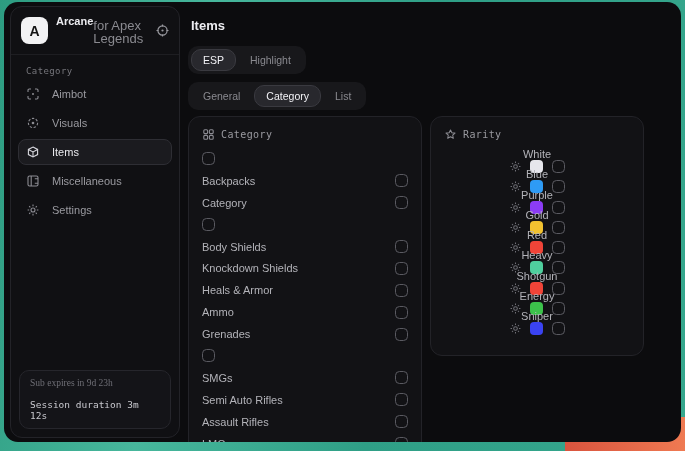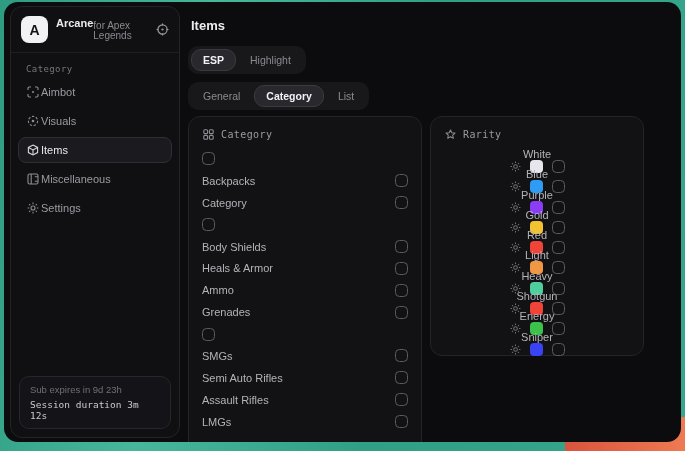--- a/index.html
+++ b/index.html
@@ -14,42 +14,42 @@
     background:#0c0c0e;border-radius:14px;overflow:hidden;z-index:1;}
   
   .sidebar{position:absolute;left:6px;top:4px;width:170px;height:432px;
     background:#101013;border:1px solid #232328;border-radius:12px;box-sizing:border-box;}
   .logo-row{display:flex;align-items:center;gap:8px;padding:9px 10px 9px 10px;
     border-bottom:1px solid #1e1e22;}
   .logo-badge{width:27px;height:27px;background:#f2f2f4;color:#141414;border-radius:8px;
     display:flex;align-items:center;justify-content:center;font-weight:bold;font-size:14px;flex:0 0 auto;}
   .logo-text{display:flex;flex-direction:row;line-height:1;}
   .logo-title{font-size:11px;font-weight:bold;color:#ececf0;}
-  .logo-sub{font-size:10px;color:#8a8a90;margin-top:3px;}
+  .logo-sub{font-size:13px;color:#8a8a90;margin-top:3px;}
   .logo-action{margin-left:auto;color:#9a9aa0;display:flex;}
   .section-label{font-size:9px;color:#76767c;padding:11px 15px 5px;
     font-family:"DejaVu Sans Mono",monospace;letter-spacing:.4px;}
   .nav{padding:0 7px;display:flex;flex-direction:column;gap:3px;}
-  .nav-item{display:flex;align-items:center;gap:2px;padding:6px 8px;border-radius:8px;
+  .nav-item{display:flex;align-items:center;gap:13px;padding:6px 8px;border-radius:8px;
     color:#9a9aa0;font-size:11px;border:1px solid transparent;cursor:default;}
   .nav-item.active{background:#1b1b1f;border-color:#2e2e34;color:#e9e9ed;}
   .nav-item .ic{display:flex;color:#8c8c93;}
   .nav-item.active .ic{color:#d8d8de;}
   .session-box{position:absolute;left:8px;right:8px;bottom:8px;border:1px solid #26262c;
     background:#141418;border-radius:10px;padding:7px 10px;box-sizing:border-box;}
-  .session-line1{font-family:Liberation Sans, sans-serif;font-size:9.5px;color:#6f6f76;}
-  .session-line2{font-family:"DejaVu Sans Mono",monospace;font-size:9.5px;color:#c9c9cf;margin-top:4px;}
+  .session-line1{font-family:Liberation Serif, serif;font-size:9.5px;color:#6f6f76;}
+  .session-line2{font-family:"DejaVu Sans Mono",monospace;font-size:9.5px;color:#c9c9cf;margin-top:11px;}
   
   .main-title{position:absolute;left:187px;top:16px;font-size:13px;font-weight:bold;color:#ececf0;}
   .tab-group{position:absolute;display:inline-flex;background:#18181b;border-radius:10px;
     padding:3px;gap:2px;align-items:center;}
   .tab-group.mode{left:184px;top:44px;}
   .tab-group.view{left:184px;top:80px;}
   .tab{font-size:10.5px;color:#8a8a90;padding:4px 11px;border-radius:7px;border:1px solid transparent;cursor:default;}
-  .tab.active{background:#28282d;border-color:#3a3a40;color:#f2f2f6;font-weight:bold;border-radius:10px;}
+  .tab.active{background:#28282d;border-color:#3a3a40;color:#f2f2f6;font-weight:normal;border-radius:10px;}
   .panel{position:absolute;background:#121215;border:1px solid #232328;border-radius:12px;
     box-sizing:border-box;padding:10px 13px;}
   .panel.category{left:184px;top:114px;width:234px;height:424px;}
   .panel.rarity{left:426px;top:114px;width:214px;height:240px;}
   .panel-header{display:flex;align-items:center;gap:7px;font-family:"DejaVu Sans Mono",monospace;
     font-size:10px;color:#9a9aa0;margin:2px 0 8px 1px;letter-spacing:.4px;}
   .panel-header .ic{display:flex;color:#8c8c93;}
   .row{display:flex;align-items:center;}
   .panel.category .row{height:21.9px;}
   .panel.rarity .row{height:20.3px;flex-direction:column;}
@@ -176,20 +176,24 @@
         <span class="checkbox"></span>
       </div>
     <div class="row">
         <span class="checkbox"></span>
       </div>
     <div class="row">
         <span class="row-label">Body Shields</span>
         <span class="checkbox"></span>
       </div>
     <div class="row">
+        <span class="row-label">Knockdown Shields</span>
+        <span class="checkbox"></span>
+      </div>
+    <div class="row">
         <span class="row-label">Heals &amp; Armor</span>
         <span class="checkbox"></span>
       </div>
     <div class="row">
         <span class="row-label">Ammo</span>
         <span class="checkbox"></span>
       </div>
     <div class="row">
         <span class="row-label">Grenades</span>
         <span class="checkbox"></span>
@@ -284,33 +288,20 @@
             <svg width="11" height="11" viewBox="0 0 12 12" fill="none" stroke="currentColor" stroke-width="1.1">
               <circle cx="6" cy="6" r="2"></circle>
               <path d="M6 0.6v1.6M6 9.8v1.6M0.6 6h1.6M9.8 6h1.6M2.2 2.2l1.1 1.1M8.7 8.7l1.1 1.1M9.8 2.2L8.7 3.3M3.3 8.7L2.2 9.8"></path>
             </svg>
           </span>
         <span class="swatch" style="background-color: rgb(240, 68, 56);"></span>
         <span class="checkbox"></span>
       </span>
     </div>
     <div class="row">
-      <span class="row-label">Light</span>
-      <span class="rarity-controls">
-        <span class="gear-mini">
-            <svg width="11" height="11" viewBox="0 0 12 12" fill="none" stroke="currentColor" stroke-width="1.1">
-              <circle cx="6" cy="6" r="2"></circle>
-              <path d="M6 0.6v1.6M6 9.8v1.6M0.6 6h1.6M9.8 6h1.6M2.2 2.2l1.1 1.1M8.7 8.7l1.1 1.1M9.8 2.2L8.7 3.3M3.3 8.7L2.2 9.8"></path>
-            </svg>
-          </span>
-        <span class="swatch" style="background-color: rgb(240, 151, 69);"></span>
-        <span class="checkbox"></span>
-      </span>
-    </div>
-    <div class="row">
       <span class="row-label">Heavy</span>
       <span class="rarity-controls">
         <span class="gear-mini">
             <svg width="11" height="11" viewBox="0 0 12 12" fill="none" stroke="currentColor" stroke-width="1.1">
               <circle cx="6" cy="6" r="2"></circle>
               <path d="M6 0.6v1.6M6 9.8v1.6M0.6 6h1.6M9.8 6h1.6M2.2 2.2l1.1 1.1M8.7 8.7l1.1 1.1M9.8 2.2L8.7 3.3M3.3 8.7L2.2 9.8"></path>
             </svg>
           </span>
         <span class="swatch" style="background-color: rgb(79, 207, 158);"></span>
         <span class="checkbox"></span>

